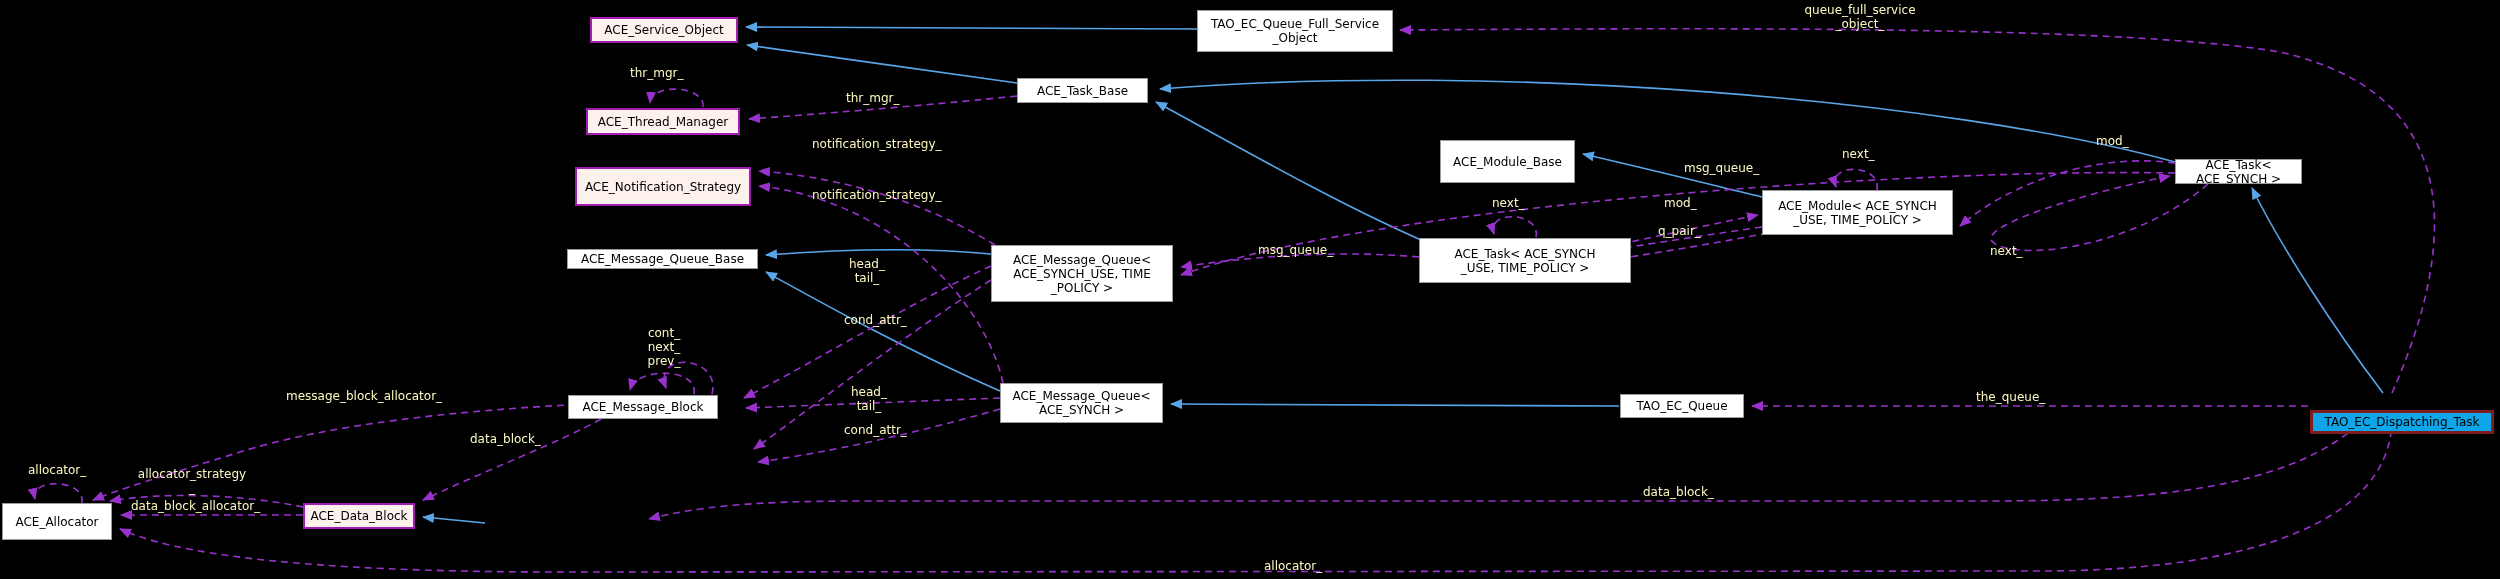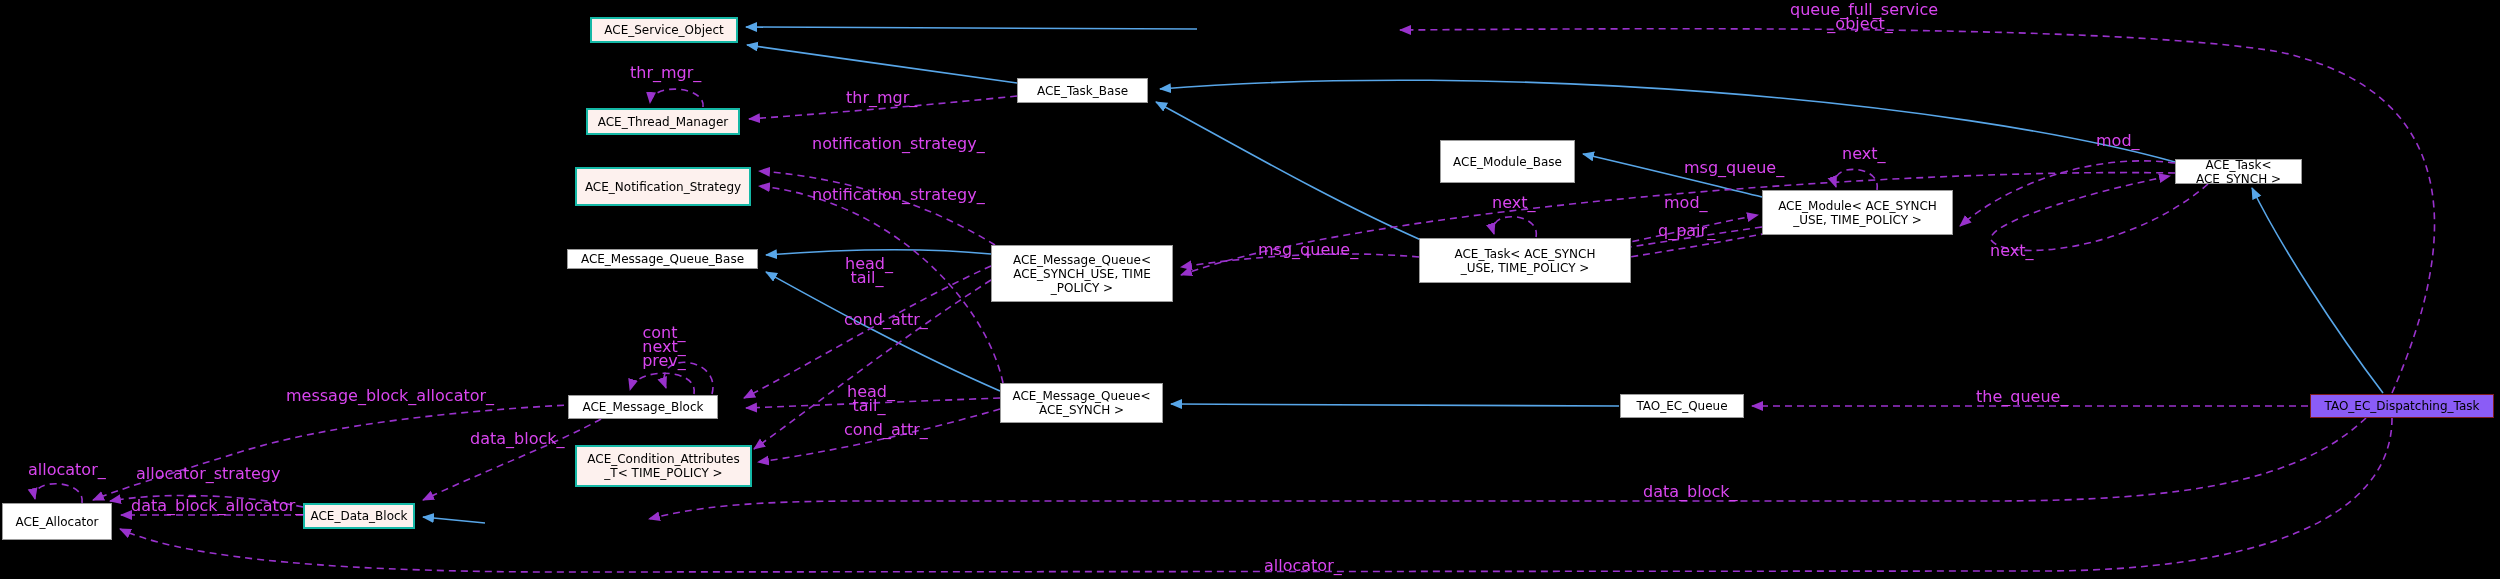--- a/index.html
+++ b/index.html
@@ -9,25 +9,25 @@
     font-family:"DejaVu Sans", sans-serif;
   }
   #edges { position:absolute; left:0; top:0; z-index:1; }
   .node {
     position:absolute; z-index:2; box-sizing:border-box;
     display:flex; align-items:center; justify-content:center;
     text-align:center; white-space:pre-line;
     background:#ffffff; border:1px solid #9b9b9b; color:#000000;
     font-size:12px; line-height:14px;
   }
-  .node.red { background:#fdf1ee; border:2px solid #14b8a6; }
-  .node.current { background:#8b5cf6; border:1px solid #7f1d1d; }
+  .node.red { background:#fdf1ee; border:2px solid #a21caf; }
+  .node.current { background:#0ea5e9; border:3px solid #7f1d1d;margin-top:16px; }
   .elabel {
-    position:absolute; z-index:2; color:#d946ef;
-    font-size:16px; line-height:14px; white-space:pre-line;
+    position:absolute; z-index:2; color:#fef9c3;
+    font-size:12px; line-height:14px; white-space:pre-line;
   }
   .elabel.ctr { text-align:center; }
 </style>
 </head>
 <body>
 
 <div id="stage">
 
   <svg id="edges" width="2500" height="579" viewBox="0 0 2500 579">
     <defs>
@@ -78,38 +78,38 @@
       <path d="M1000,409 C 920,432 832,452 758,462" marker-end="url(#ap)"></path>
       <path d="M601,419 C 560,442 482,472 423,500" marker-end="url(#ap)"></path>
       <path d="M588,404 C 460,410 330,424 240,452 C 160,477 117,490 93,500" marker-end="url(#ap)"></path>
       <path d="M82,503 C 86,479 30,477 35,499" marker-end="url(#ap)"></path>
       <path d="M303,507 C 240,494 162,492 110,501" marker-end="url(#ap)"></path>
       <path d="M303,515 L121,515" marker-end="url(#ap)"></path>
     </g>
   </svg>
 
   <div class="node red" style="left:590px;top:17px;width:148px;height:26px">ACE_Service_Object</div>
+  <div class="node" style="left:1197px;top:10px;width:196px;height:42px">TAO_EC_Queue_Full_Service
+_Object</div>
   <div class="node red" style="left:586px;top:108px;width:154px;height:27px">ACE_Thread_Manager</div>
   <div class="node" style="left:1017px;top:78px;width:131px;height:25px">ACE_Task_Base</div>
   <div class="node red" style="left:575px;top:167px;width:176px;height:39px">ACE_Notification_Strategy</div>
   <div class="node" style="left:1440px;top:140px;width:135px;height:43px">ACE_Module_Base</div>
   <div class="node" style="left:1762px;top:190px;width:191px;height:45px">ACE_Module&lt; ACE_SYNCH
 _USE, TIME_POLICY &gt;</div>
   <div class="node" style="left:1419px;top:238px;width:212px;height:45px">ACE_Task&lt; ACE_SYNCH
 _USE, TIME_POLICY &gt;</div>
   <div class="node" style="left:2175px;top:159px;width:127px;height:25px">ACE_Task&lt; ACE_SYNCH &gt;</div>
   <div class="node" style="left:567px;top:249px;width:191px;height:20px">ACE_Message_Queue_Base</div>
   <div class="node" style="left:991px;top:245px;width:182px;height:57px">ACE_Message_Queue&lt;
 ACE_SYNCH_USE, TIME
 _POLICY &gt;</div>
   <div class="node" style="left:1000px;top:383px;width:163px;height:40px">ACE_Message_Queue&lt;
 ACE_SYNCH &gt;</div>
   <div class="node" style="left:568px;top:395px;width:150px;height:24px">ACE_Message_Block</div>
-  <div class="node red" style="left:575px;top:445px;width:177px;height:42px">ACE_Condition_Attributes
-_T&lt; TIME_POLICY &gt;</div>
   <div class="node red" style="left:303px;top:503px;width:112px;height:26px">ACE_Data_Block</div>
   <div class="node" style="left:2px;top:503px;width:110px;height:37px">ACE_Allocator</div>
   <div class="node" style="left:1620px;top:394px;width:124px;height:24px">TAO_EC_Queue</div>
   <div class="node current" style="left:2310px;top:394px;width:184px;height:24px">TAO_EC_Dispatching_Task</div>
 
   <div class="elabel" style="left:630px;top:66px">thr_mgr_</div>
   <div class="elabel" style="left:846px;top:91px">thr_mgr_</div>
   <div class="elabel" style="left:812px;top:137px">notification_strategy_</div>
   <div class="elabel" style="left:812px;top:188px">notification_strategy_</div>
   <div class="elabel" style="left:1258px;top:243px">msg_queue_</div>

